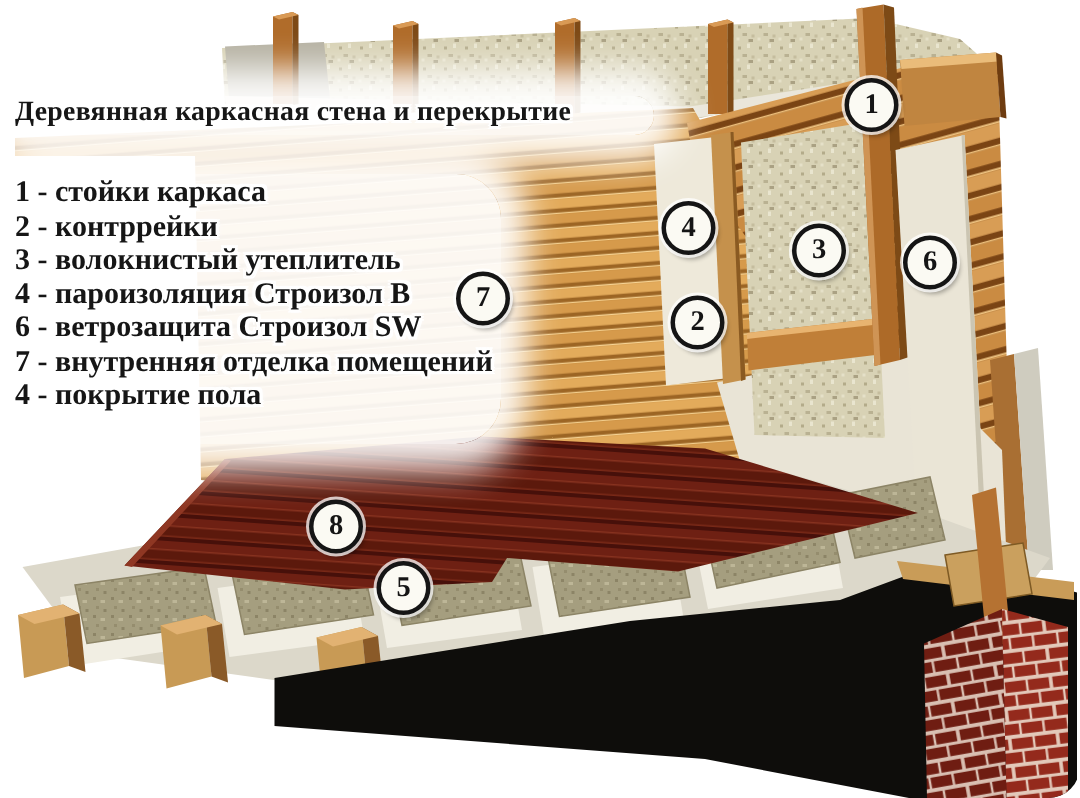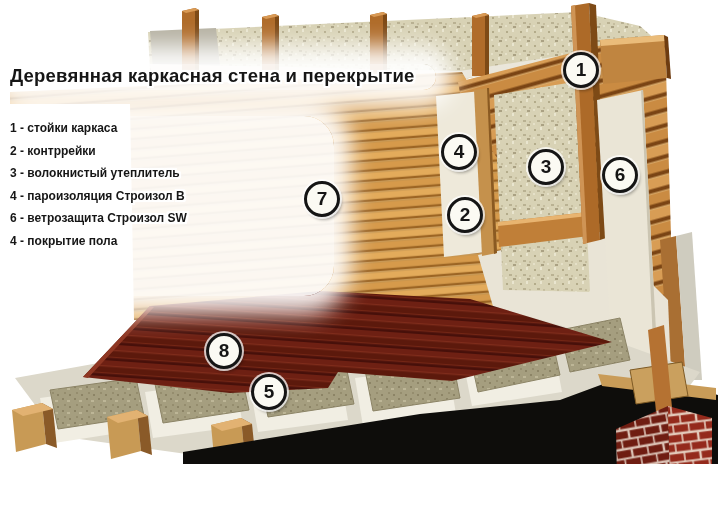--- a/index.html
+++ b/index.html
@@ -1,39 +1,39 @@
 <!DOCTYPE html>
 <html><head>
 <meta charset="utf-8">
 <style>
   html,body{margin:0;padding:0;background:#ffffff;}
   .stage{
-    position:relative;width:720px;height:464px;overflow:hidden;
-    background:#ffffff;font-family:Liberation Sans, sans-serif;
+    position:relative;width:720px;height:532px;overflow:hidden;
+    background:#ffffff;font-family:Liberation Serif, serif;border-radius:21px;
   }
   .stage svg{position:absolute;left:0;top:0;}
   
   .blob{position:absolute;background:rgba(255,255,255,0.92);border-radius:30px;
         box-shadow:0 0 22px 18px rgba(255,255,255,0.92);}
   .blob-title{left:6px;top:64px;width:430px;height:26px;}
   .blob-legend{left:4px;top:116px;width:330px;height:180px;}
   .halo{
     color:#161616;
     text-shadow:
       -2px -2px 0 #fff, 2px -2px 0 #fff, -2px 2px 0 #fff, 2px 2px 0 #fff,
       -2px 0 0 #fff, 2px 0 0 #fff, 0 2px 0 #fff, 0 -2px 0 #fff,
       0 0 5px #fff, 0 0 7px #fff;
   }
   .title{
     position:absolute;left:10px;top:65px;font-size:18.5px;font-weight:bold;
     white-space:nowrap;letter-spacing:0.2px;
   }
   .legend{position:absolute;left:10px;top:117px;}
   .legend-line{
-    font-size:12px;font-weight:bold;line-height:22.5px;white-space:nowrap;
+    font-size:20px;font-weight:bold;line-height:22.5px;white-space:nowrap;
   }
   .marker{
     position:absolute;width:30px;height:30px;border:3px solid #151515;
     border-radius:50%;background:#fbfaf3;display:flex;align-items:center;
     justify-content:center;font-size:19px;font-weight:bold;color:#151515;
     box-shadow:0 0 0 2px rgba(255,255,255,0.75), 2px 3px 3px rgba(0,0,0,0.3);
     box-sizing:content-box;
   }
   .mk1{left:563px;top:52px;}  .mk2{left:447px;top:197px;}
   .mk3{left:528px;top:149px;} .mk4{left:441px;top:134px;}
@@ -254,20 +254,21 @@
   <div class="blob blob-legend"></div>
 
   <div class="title halo">Деревянная каркасная стена и перекрытие</div>
 
   <div class="legend">
     <div class="legend-line halo">1 - стойки каркаса</div>
     <div class="legend-line halo">2 - контррейки</div>
     <div class="legend-line halo">3 - волокнистый утеплитель</div>
     <div class="legend-line halo">4 - пароизоляция Строизол B</div>
     <div class="legend-line halo">6 - ветрозащита Строизол SW</div>
+    <div class="legend-line halo">7 - внутренняя отделка помещений</div>
     <div class="legend-line halo">4 - покрытие пола</div>
   </div>
 
   <div class="marker mk1">1</div>
   <div class="marker mk2">2</div>
   <div class="marker mk3">3</div>
   <div class="marker mk4">4</div>
   <div class="marker mk5">5</div>
   <div class="marker mk6">6</div>
   <div class="marker mk7">7</div>

